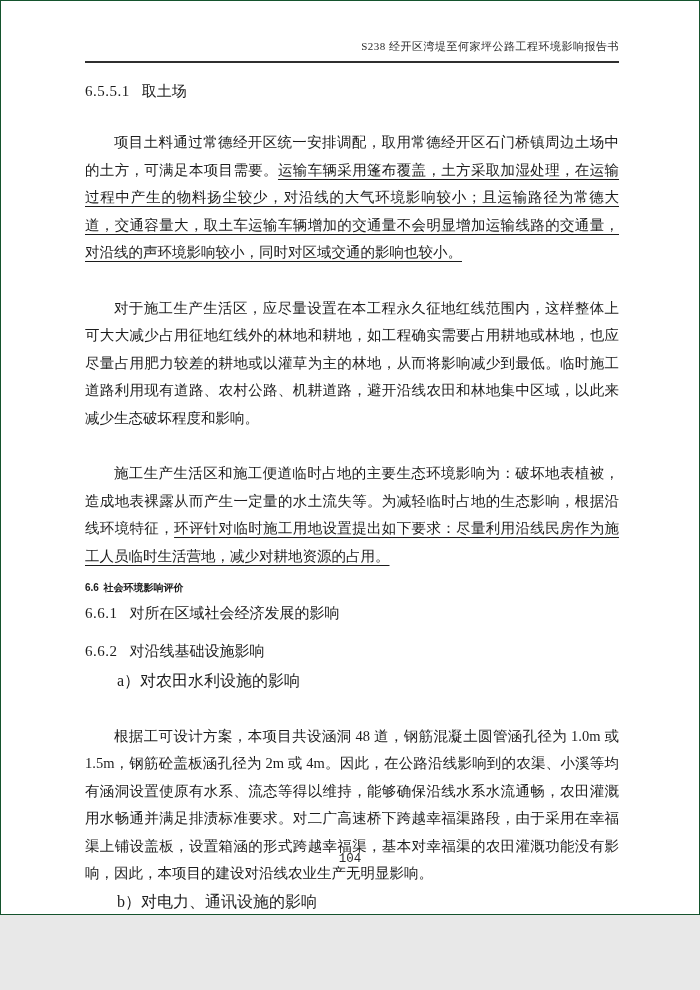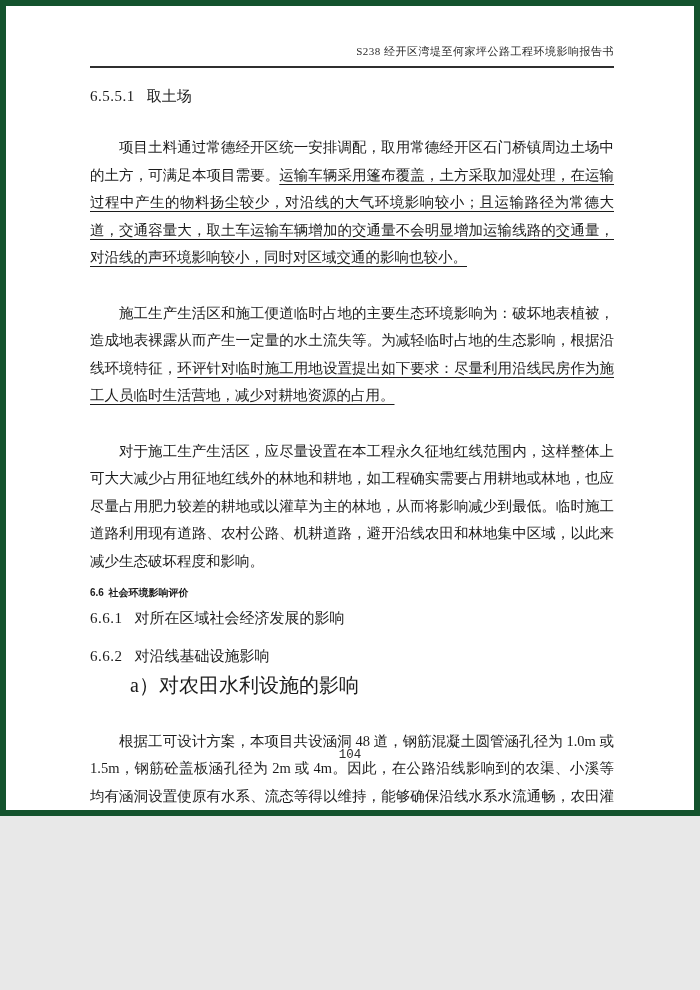--- a/index.html
+++ b/index.html
@@ -1,23 +1,23 @@
 <!DOCTYPE html>
 <html><head>
 <meta charset="utf-8">
 <style>
   * { margin: 0; padding: 0; box-sizing: border-box; }
   html, body { background: #e8e8e8; }
   .page {
     position: relative;
     width: 700px;
-    height: 816px;
+    height: 915px;
     margin: 0 auto;
     background: #ffffff;
-    border: 6px solid #14532d;
+    border: 1px solid #14532d;
     font-family: "Liberation Serif", "DejaVu Serif", serif;
     color: #1c1c1c;
     overflow: hidden;
   }
   .content {
     position: absolute;
     top: 38px;
     left: 84px;
     right: 80px;
   }
@@ -58,21 +58,21 @@
     text-indent: 2em;
     word-break: break-all;
     margin-top: 28px;
   }
   .u-run {
     text-decoration: underline;
     text-underline-offset: 4px;
     text-decoration-thickness: 1px;
   }
   .sub-item {
-    font-size: 20px;
+    font-size: 16px;
     line-height: 27.5px;
     text-indent: 2em;
   }
   .page-footer {
     position: absolute;
     bottom: 48px;
     left: 0;
     width: 100%;
     text-align: center;
     font-size: 12.5px;
@@ -89,23 +89,23 @@
     <div class="doc-header">
       <span>S238 经开区湾堤至何家坪公路工程环境影响报告书</span>
     </div>
     <hr class="header-rule">
 
     <h3 class="h-sub"><span class="sec-num">6.5.5.1</span><span>取土场</span></h3>
 
     <p class="para"><span>项目土料通过常德经开区统一安排调配，取用常德经开区石门桥镇周边土场中的土方，可满足本项目需要。</span><span class="u-run">运输车辆采用篷布覆盖，土方采取加湿处理，在运输过程中产生的物料扬尘较少，对沿线的大气环境影响较小；且运输路径为常德大道，交通容量大，取土车运输车辆增加的交通量不会明显增加运输线路的交通量，对沿线的声环境影响较小，同时对区域交通的影响也较小。</span></p>
 
 
+    <p class="para"><span>对于施工生产生活区，应尽量设置在本工程永久征地红线范围内，这样整体上可大大减少占用征地红线外的林地和耕地，如工程确实需要占用耕地或林地，也应尽量占用肥力较差的耕地或以灌草为主的林地，从而将影响减少到最低。临时施工道路利用现有道路、农村公路、机耕道路，避开沿线农田和林地集中区域，以此来减少生态破坏程度和影响。</span></p>
+
     <p class="para"><span>施工生产生活区和施工便道临时占地的主要生态环境影响为：破坏地表植被，造成地表裸露从而产生一定量的水土流失等。为减轻临时占地的生态影响，根据沿线环境特征，</span><span class="u-run">环评针对临时施工用地设置提出如下要求：尽量利用沿线民房作为施工人员临时生活营地，减少对耕地资源的占用。</span></p>
-
-    <p class="para"><span>对于施工生产生活区，应尽量设置在本工程永久征地红线范围内，这样整体上可大大减少占用征地红线外的林地和耕地，如工程确实需要占用耕地或林地，也应尽量占用肥力较差的耕地或以灌草为主的林地，从而将影响减少到最低。临时施工道路利用现有道路、农村公路、机耕道路，避开沿线农田和林地集中区域，以此来减少生态破坏程度和影响。</span></p>
 
     <h2 class="h-main"><span class="sec-num">6.6</span><span>社会环境影响评价</span></h2>
 
     <h3 class="h-sub" style="margin-top:0;"><span class="sec-num">6.6.1</span><span>对所在区域社会经济发展的影响</span></h3>
 
 
     <h3 class="h-sub"><span class="sec-num">6.6.2</span><span>对沿线基础设施影响</span></h3>
 
     <div class="sub-item"><span>a）对农田水利设施的影响</span></div>
 

